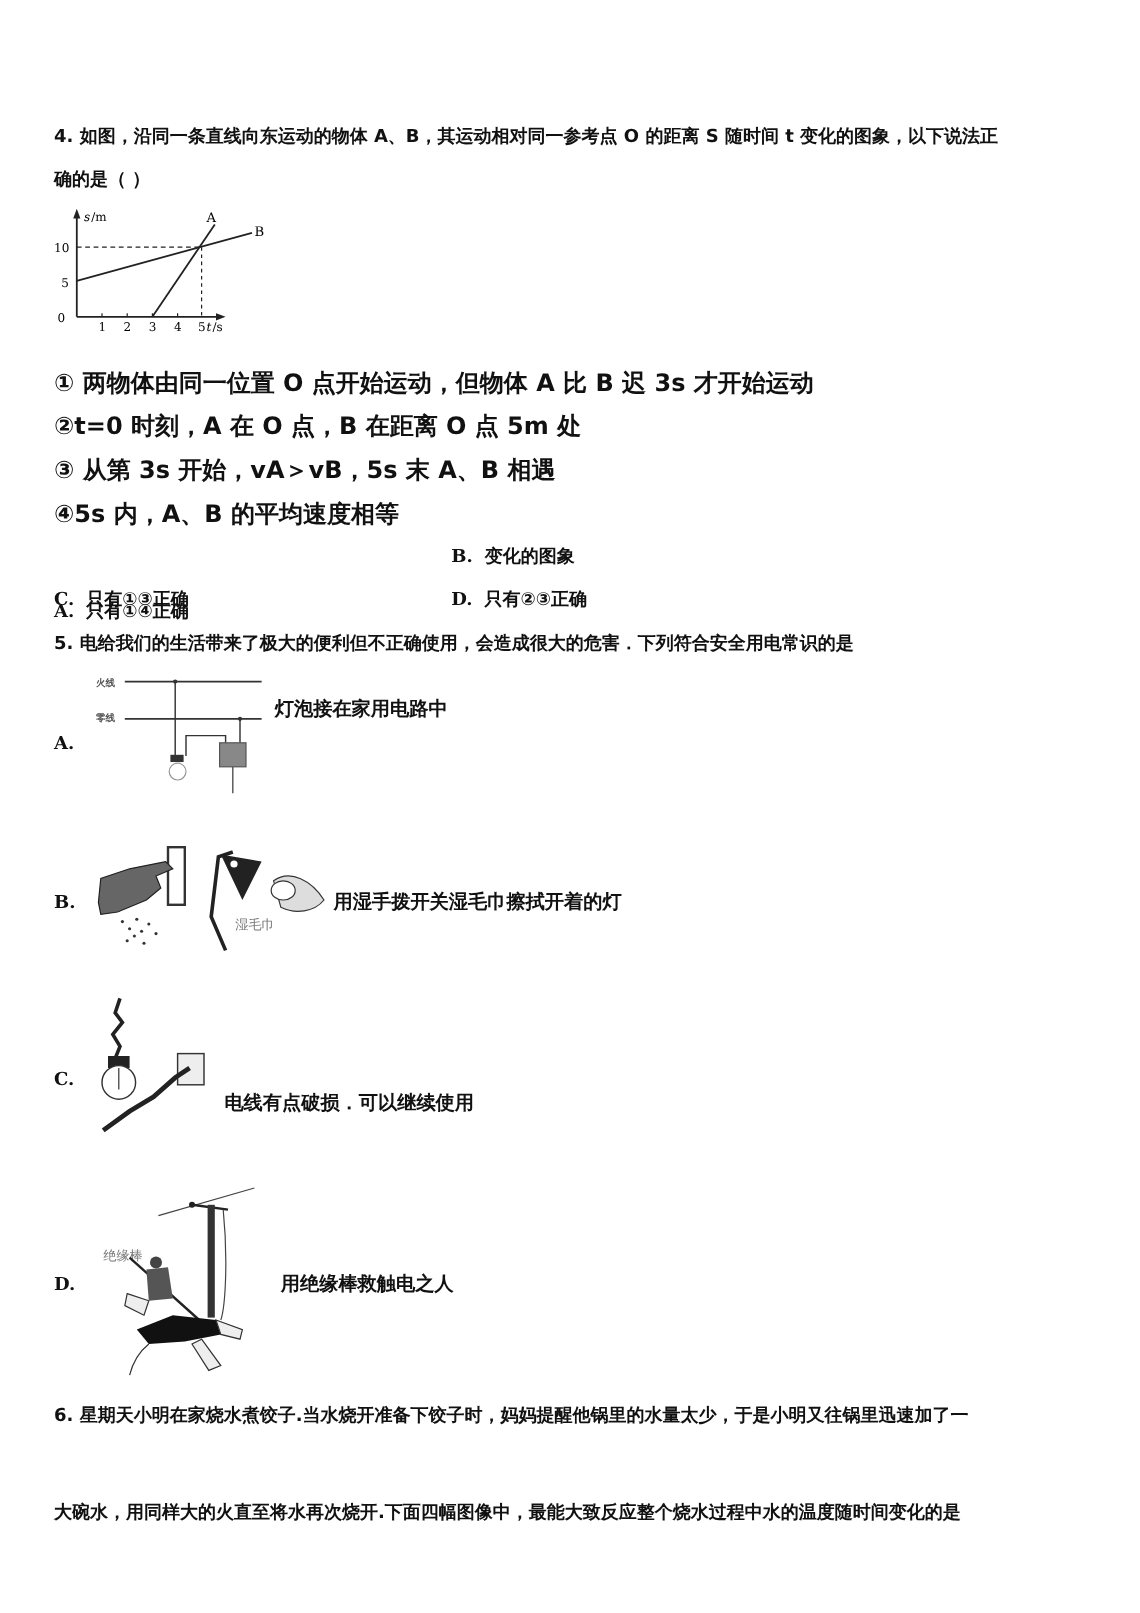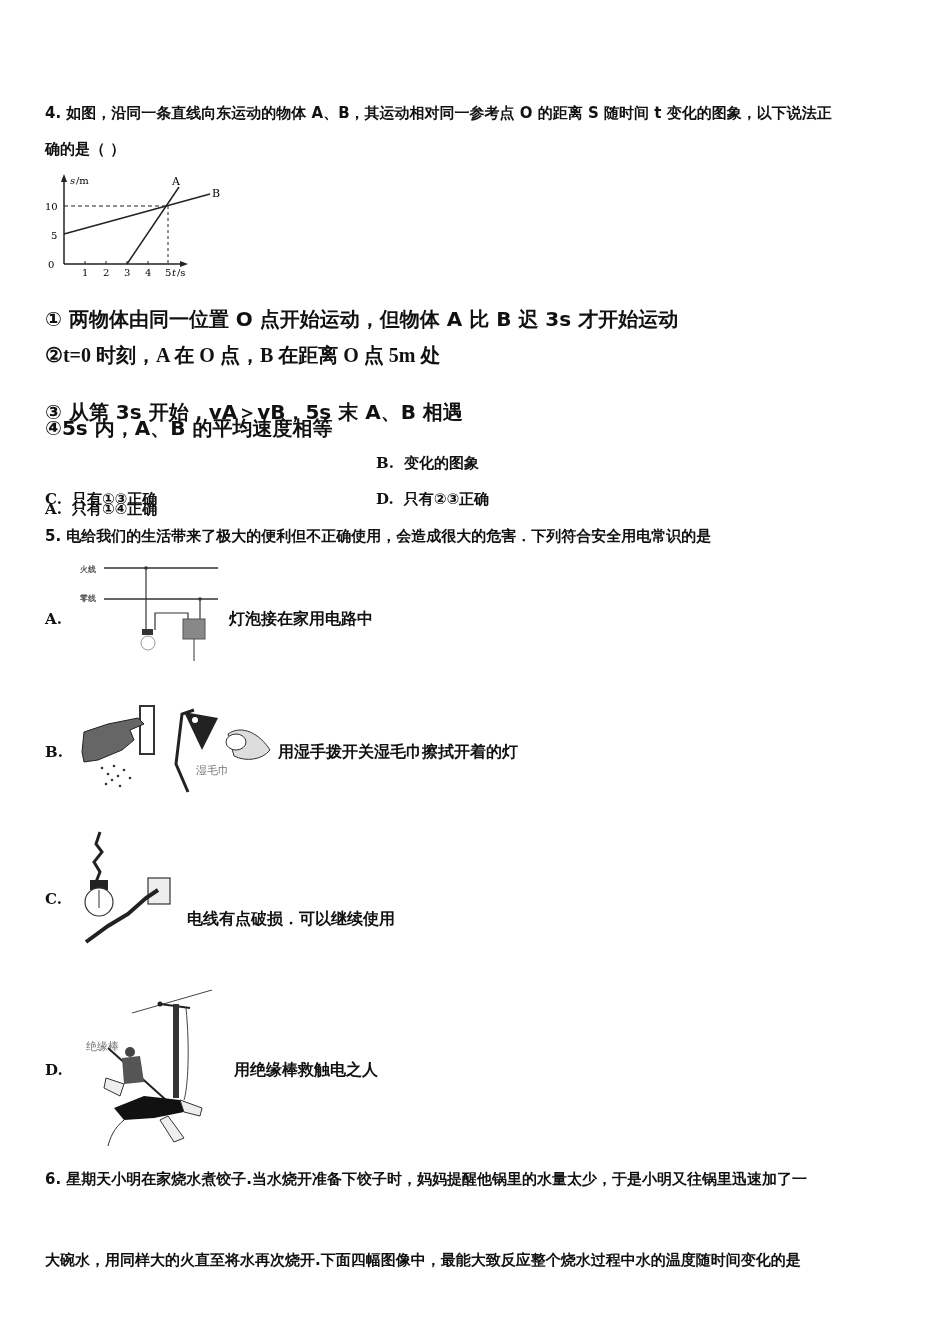--- a/index.html
+++ b/index.html
@@ -51,22 +51,22 @@
 
     <line x1="20" y1="62" x2="166" y2="22" stroke="#222" stroke-width="1.5"></line>
     <text x="168" y="25" font-size="11">B</text>
 
     <line x1="83" y1="92" x2="135" y2="15" stroke="#222" stroke-width="1.5"></line>
     <text x="128" y="13" font-size="11">A</text>
   </svg>
 </div>
 
 <div class="abs s" style="left:45px; top:309px;">① 两物体由同一位置 O 点开始运动，但物体 A 比 B 迟 3s 才开始运动</div>
-<div class="abs s" style="left:45px; top:345px;font-family:Liberation Serif, serif;">②t=0 时刻，A 在 O 点，B 在距离 O 点 5m 处</div>
-<div class="abs s" style="left:45px; top:381px;margin-top:21px;">③ 从第 3s 开始，vA＞vB，5s 末 A、B 相遇</div>
+<div class="abs s" style="left:45px; top:345px;">②t=0 时刻，A 在 O 点，B 在距离 O 点 5m 处</div>
+<div class="abs s" style="left:45px; top:381px;">③ 从第 3s 开始，vA＞vB，5s 末 A、B 相遇</div>
 <div class="abs s" style="left:45px; top:418px;">④5s 内，A、B 的平均速度相等</div>
 
 <div class="abs opt" style="left:45px; top:454px;margin-top:46px;">
   <span class="letter">A.</span><span>只有①④正确</span>
 </div>
 <div class="abs opt" style="left:376px; top:454px;">
   <span class="letter">B.</span><span>变化的图象</span>
 </div>
 <div class="abs opt" style="left:45px; top:490px;">
   <span class="letter">C.</span><span>只有①③正确</span>
@@ -88,21 +88,21 @@
     <circle cx="70" cy="11" r="1.8" fill="#333"></circle>
     <line x1="124" y1="42" x2="124" y2="62" stroke="#333" stroke-width="1.2"></line>
     <circle cx="124" cy="42" r="1.8" fill="#333"></circle>
     <polyline points="79,73 79,56 112,56 112,62" fill="none" stroke="#333" stroke-width="1.2"></polyline>
     <rect x="66" y="72" width="11" height="6" fill="#333"></rect>
     <circle cx="72" cy="86" r="7" fill="none" stroke="#999" stroke-width="1"></circle>
     <rect x="107" y="62" width="22" height="20" fill="#888" stroke="#555"></rect>
     <line x1="118" y1="82" x2="118" y2="104" stroke="#555" stroke-width="1.2"></line>
   </svg>
 </div>
-<div class="abs desc" style="left:229px; top:609px;">灯泡接在家用电路中</div>
+<div class="abs desc" style="left:229px; top:581px;">灯泡接在家用电路中</div>
 
 <div class="abs lbl" style="left:45px; top:743px;">B.</div>
 <div class="abs" style="left:78px; top:704px; width:195px; height:95px;">
   <svg width="195" height="95" viewBox="0 0 195 95">
     <rect x="62" y="2" width="14" height="48" fill="#fff" stroke="#333" stroke-width="2"></rect>
     <path d="M4,48 L6,28 L30,20 L60,14 L66,20 L52,26 L56,36 L44,46 L20,56 L6,58 Z" fill="#666" stroke="#222"></path>
     <g fill="#333">
       <circle cx="24" cy="64" r="1.3"></circle>
         <circle cx="30" cy="70" r="1.3"></circle>
         <circle cx="36" cy="62" r="1.3"></circle>

